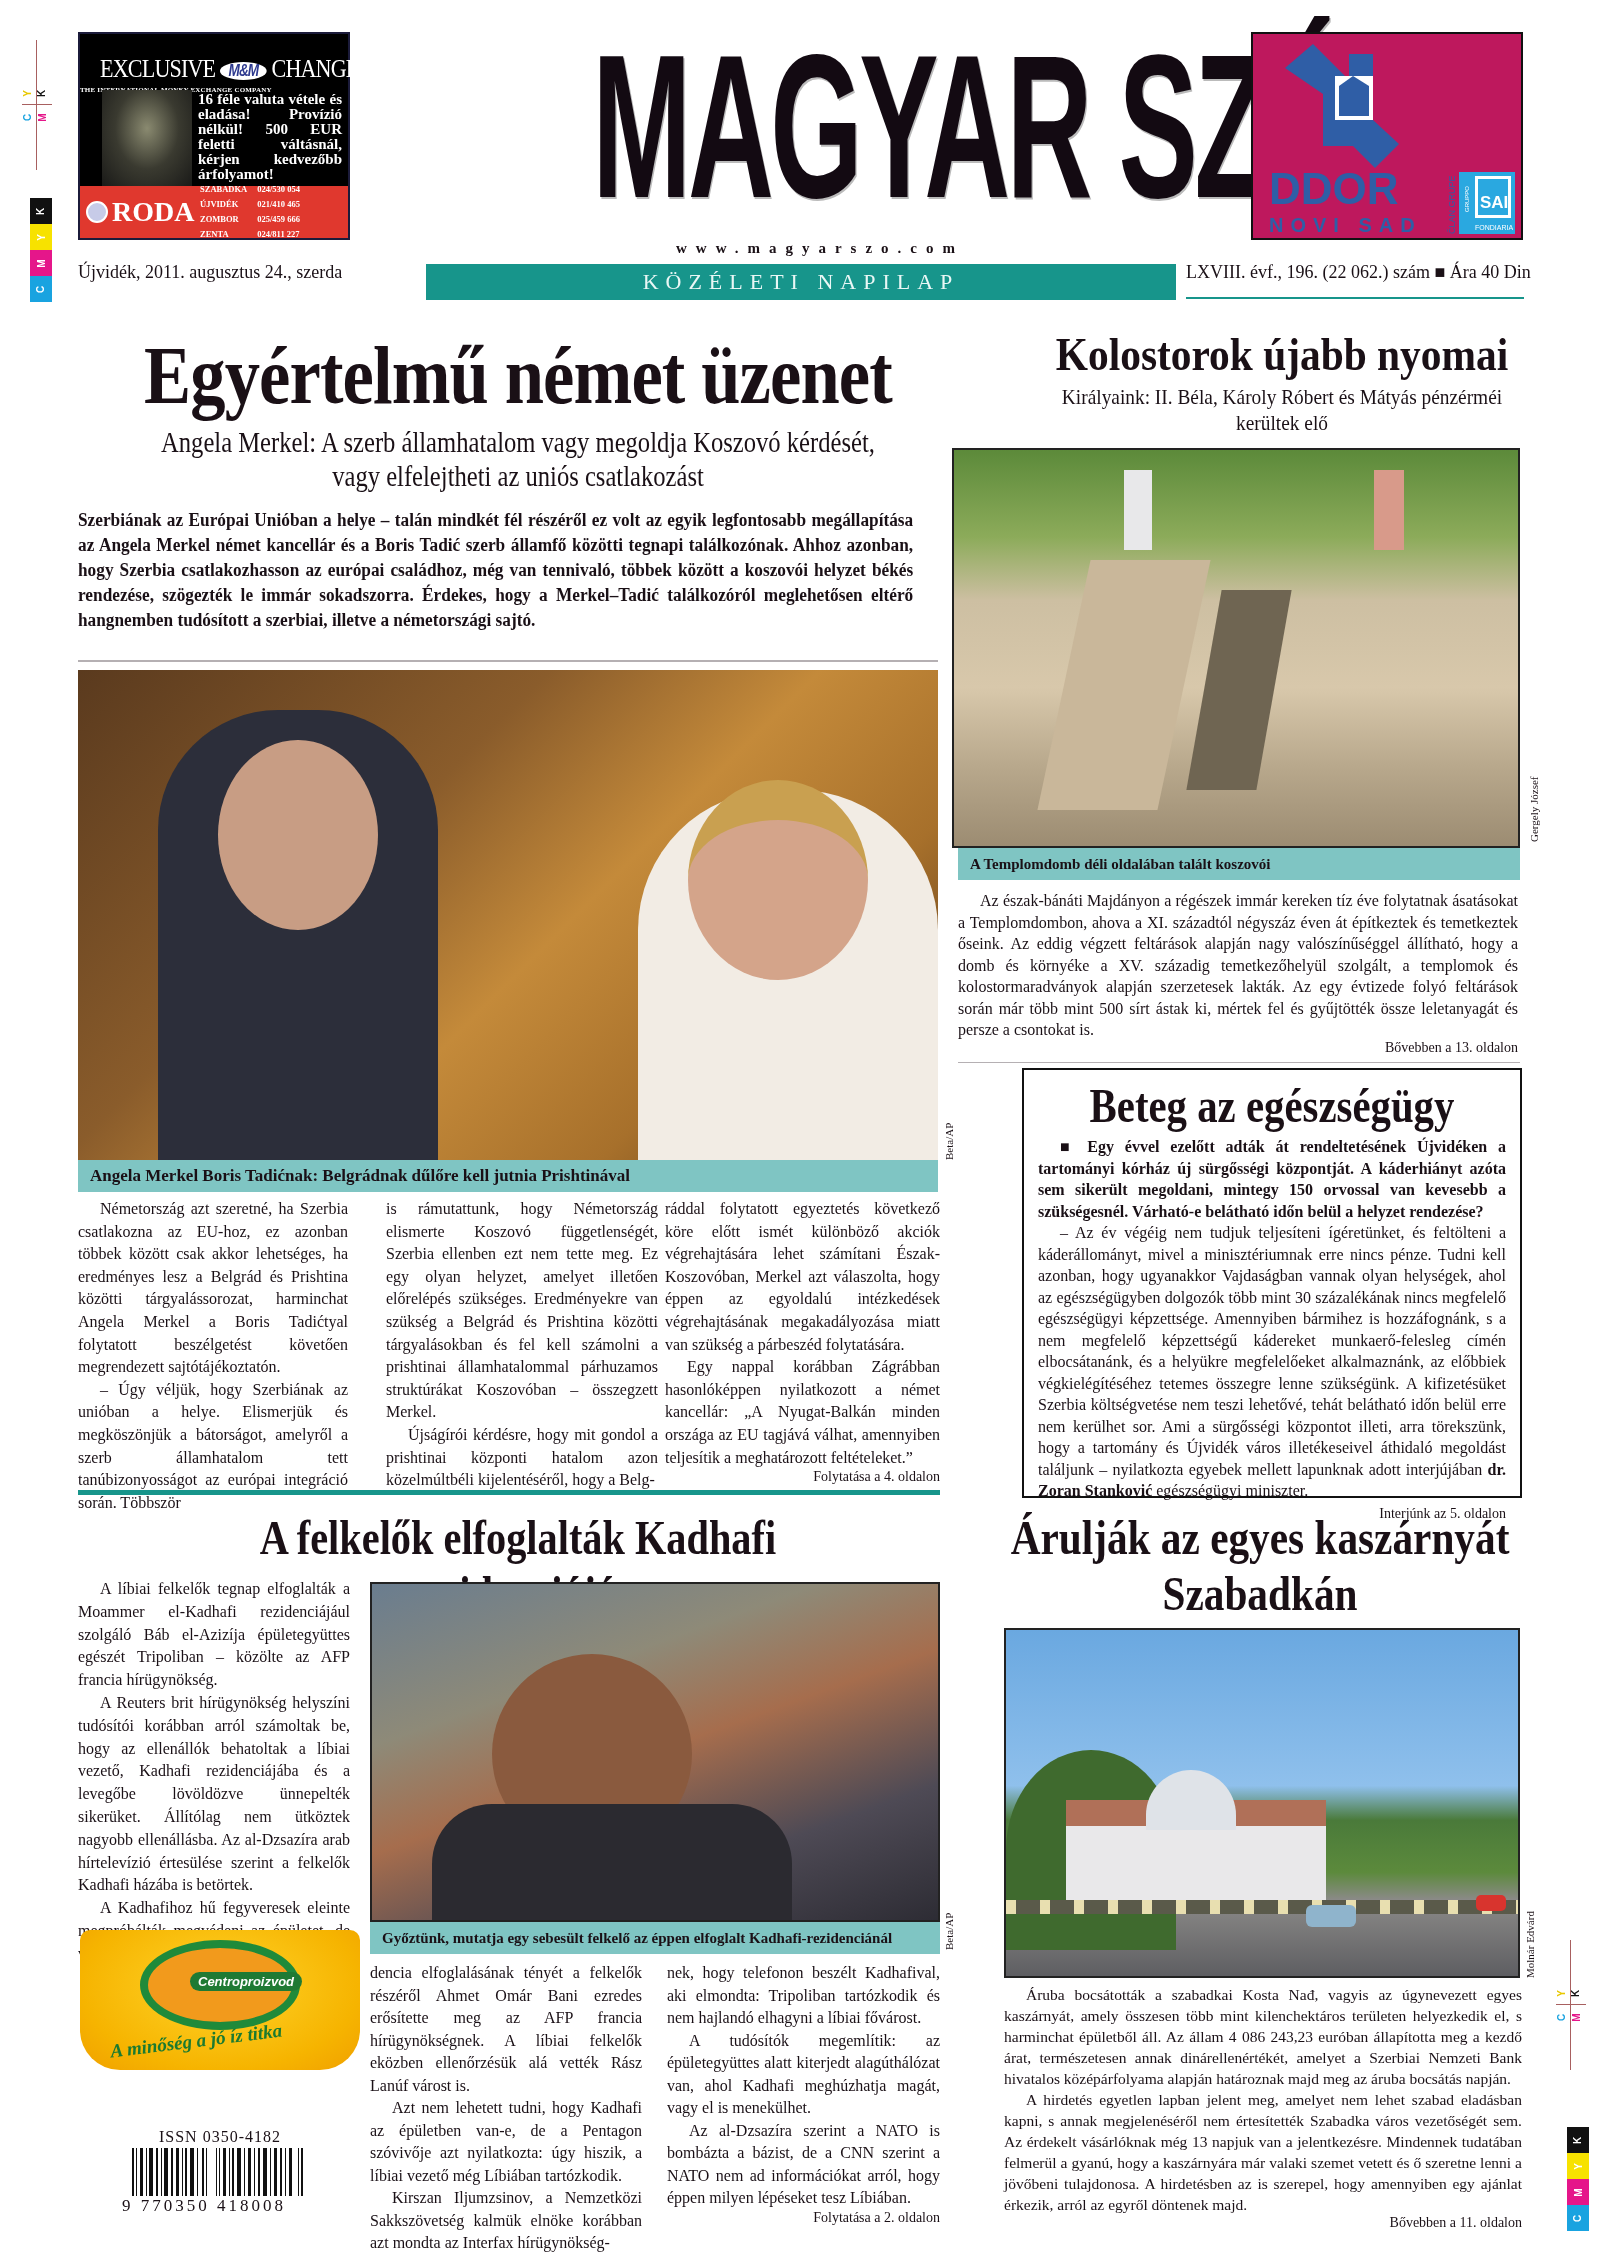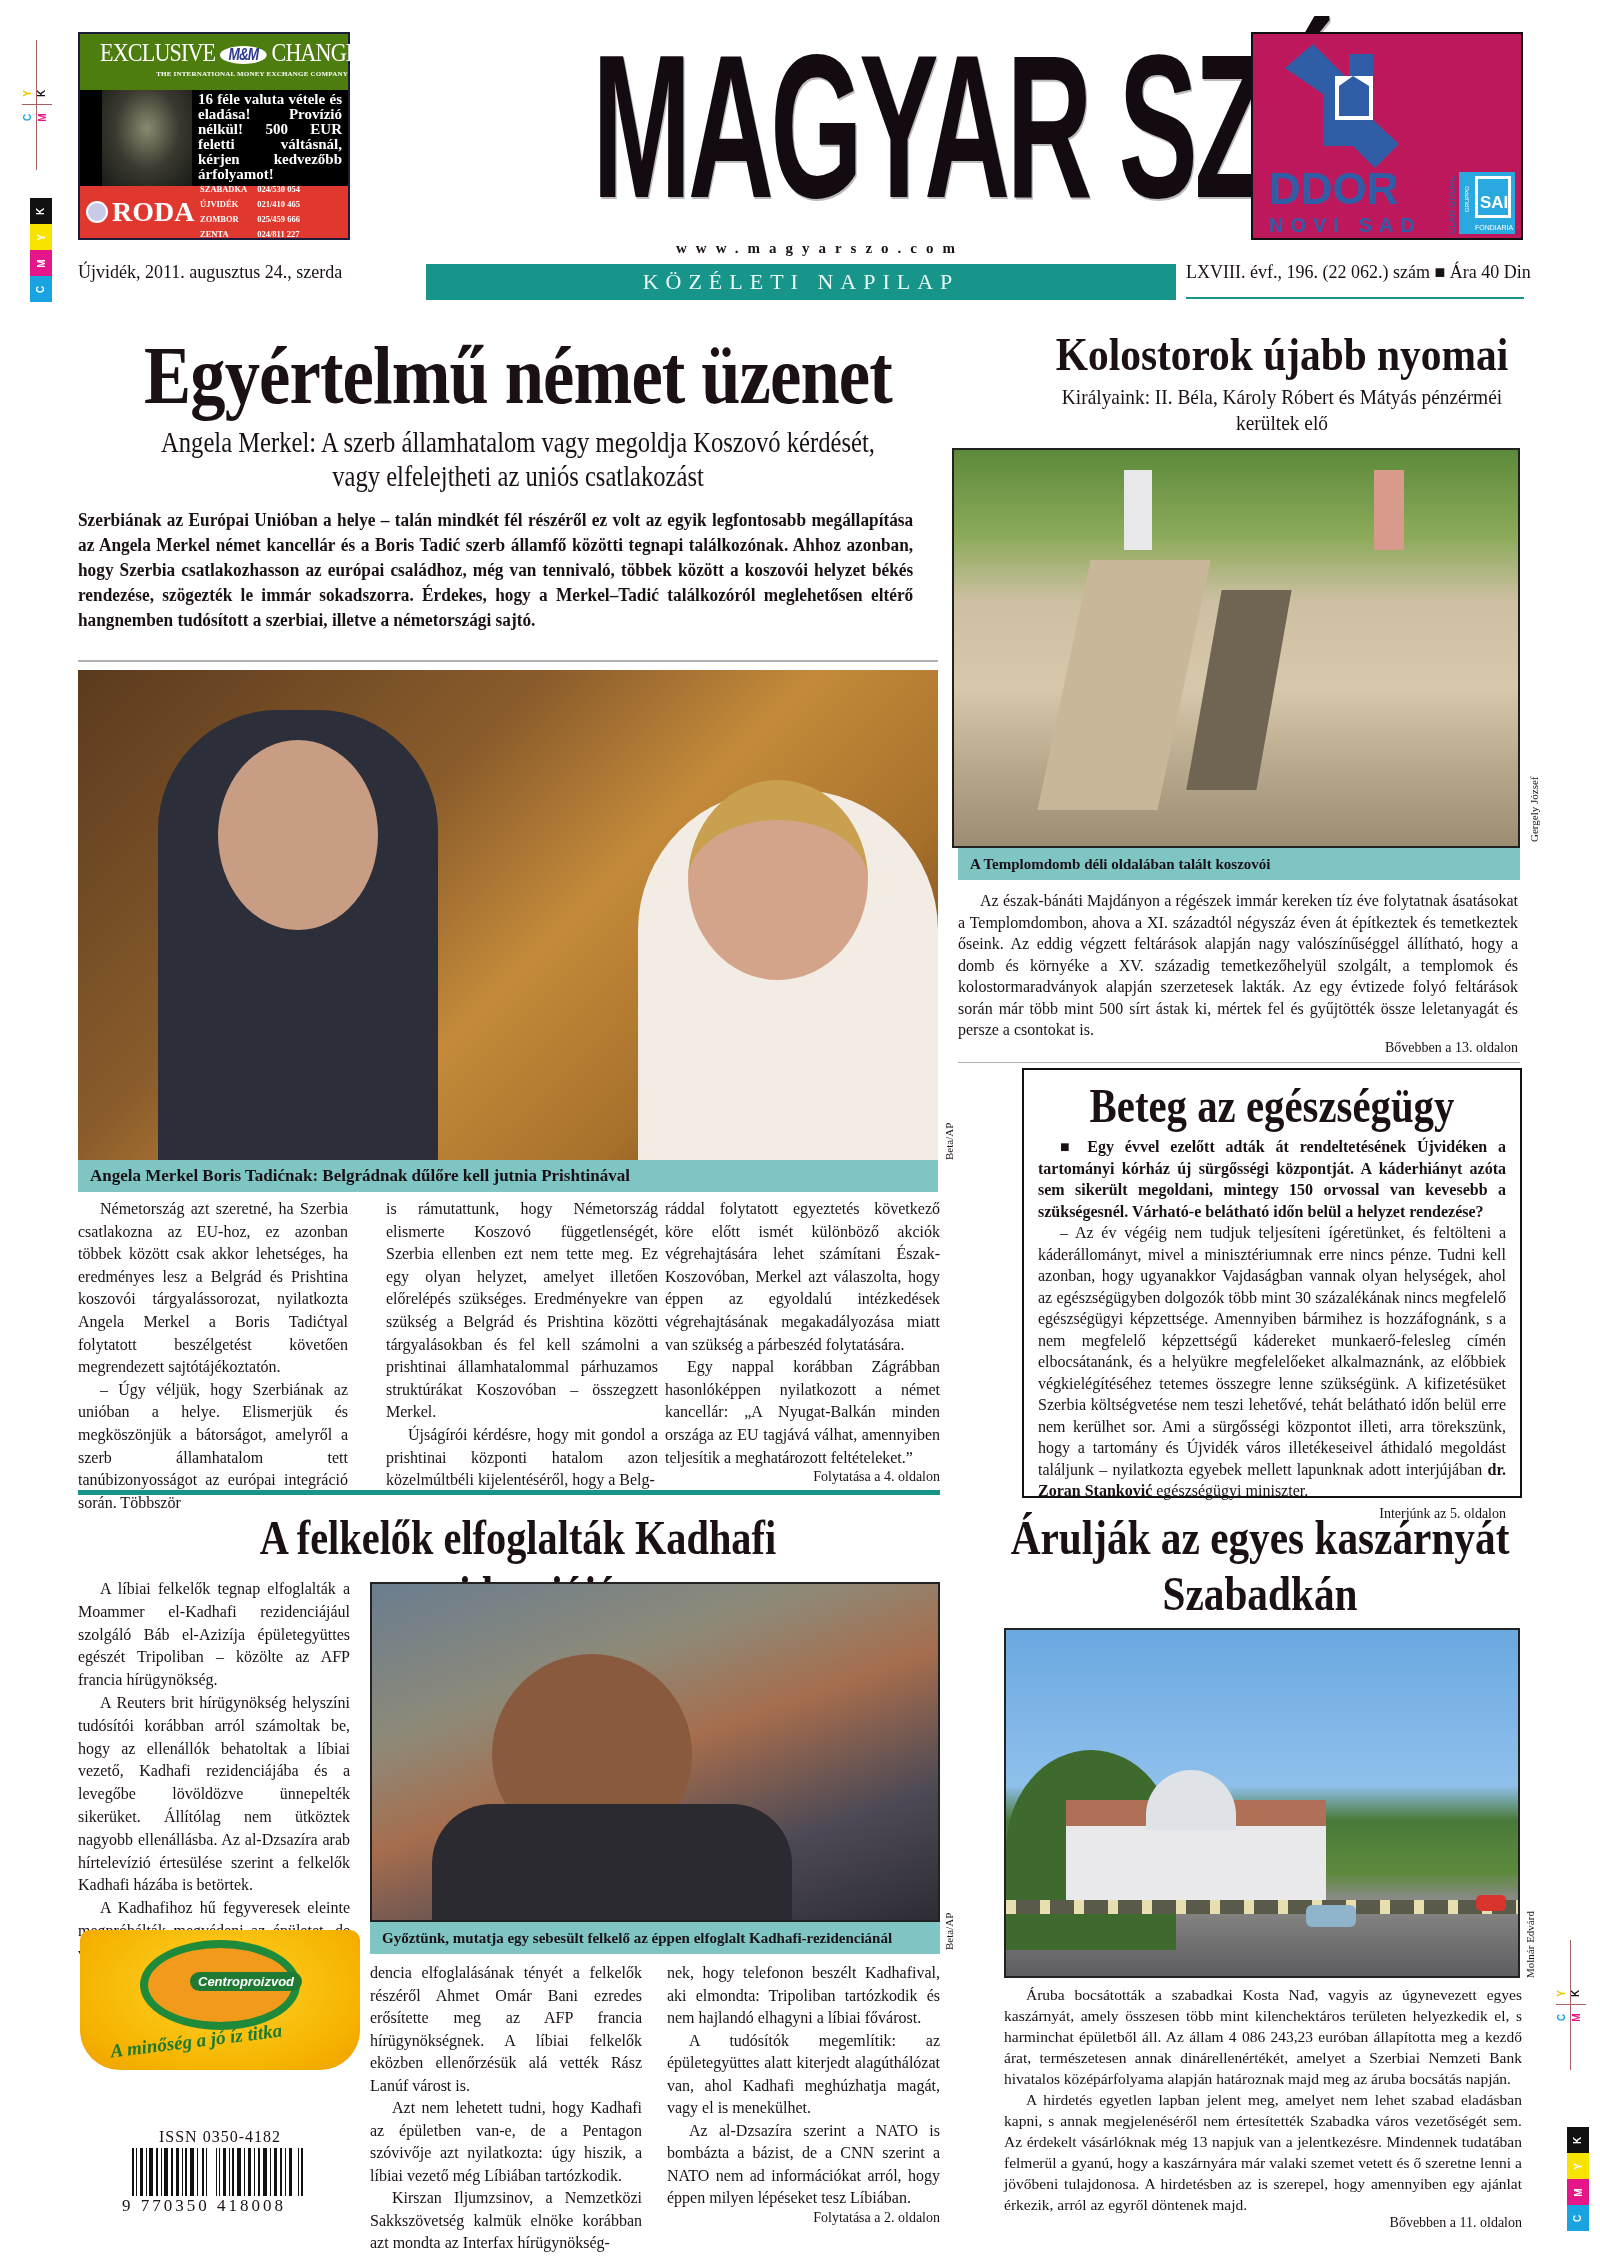--- a/index.html
+++ b/index.html
@@ -15,21 +15,21 @@
   .reg-cross { position: absolute; left: 0; width: 30px; height: 130px; }
   .reg-cross .v { position: absolute; left: 14px; top: 0; width: 1px; height: 130px; background: #a86060; }
   .reg-cross .h { position: absolute; left: 0; top: 64px; width: 30px; height: 1px; background: #a86060; }
   .reg-cross .l { position: absolute; font: bold 10px "Liberation Sans", sans-serif; transform: rotate(-90deg); }
   .cmyk-strip { width: 22px; }
   .cmyk-strip div { height: 26px; color: #fff; font: bold 10px "Liberation Sans", sans-serif; display: flex; align-items: center; justify-content: center; }
   .cmyk-strip div span { transform: rotate(-90deg); display: inline-block; }
 
   
   .ad-exchange { left: 78px; top: 32px; width: 272px; height: 208px; border: 2px solid #1b1b3a; }
-  .ad-ex-top { background: #4d7c0f; height: 56px; color: #fff; text-align: right; padding-top: 4px; }
+  .ad-ex-top { background: #000000; height: 56px; color: #fff; text-align: left; padding-top: 20px; }
   .ad-ex-title { font: 26px "Liberation Serif", serif; letter-spacing: -1px; transform: scaleX(0.85); white-space: nowrap; }
   .ad-ex-sub { font: bold 7px "Liberation Serif", serif; letter-spacing: 0.2px; margin-top: 2px; }
   .ad-ex-mid { background: #000000; height: 96px; display: flex; }
   .ad-ex-img { width: 90px; height: 96px; background: radial-gradient(ellipse at 50% 40%, #8a8a70 0%, #3a3a30 50%, #1a1a18 100%); margin-left: 22px; }
   .ad-ex-text { flex: 1; color: #fff; font: bold 15px "Liberation Serif", serif; line-height: 15px; padding: 2px 6px 0 6px; text-align: justify; }
   .ad-ex-bot { background: #e0382e; height: 52px; display: flex; align-items: center; }
   .ad-roda-logo { width: 22px; height: 22px; border-radius: 50%; background: #c7cbe8; border: 2px solid #fff; margin-left: 6px; }
   .ad-roda-name { color: #fff; font: bold 28px "Liberation Serif", serif; margin-left: 4px; width: 86px; }
   .ad-roda-table { color: #fff; font: bold 8.5px "Liberation Serif", serif; line-height: 13px; }
   .ad-roda-table td { padding-right: 8px; }
@@ -210,21 +210,21 @@
 <div class="abs photo photo-merkel">
   <div style="position:absolute; left:80px; top:40px; width:280px; height:450px; background:#2c2e3a; border-radius:120px 120px 0 0;"></div>
   <div style="position:absolute; left:140px; top:70px; width:160px; height:190px; background:#c89d84; border-radius:50%;"></div>
   <div style="position:absolute; left:560px; top:120px; width:300px; height:370px; background:#f2ece4; border-radius:140px 140px 0 0;"></div>
   <div style="position:absolute; left:610px; top:110px; width:180px; height:200px; background:#d4a48a; border-radius:50%; border-top:40px solid #c9a050;"></div>
 </div>
 <div class="abs teal cap" style="left:78px; top:1160px; width:860px; height:32px;">Angela Merkel Boris Tadićnak: Belgrádnak dűlőre kell jutnia Prishtinával</div>
 <div class="abs credit" style="left:943px; top:1160px;">Beta/AP</div>
 
 <div class="abs col just" style="left:78px; top:1198px; width:270px;">
-  <p class="ind">Németország azt szeretné, ha Szerbia csatlakozna az EU-hoz, ez azonban többek között csak akkor lehetséges, ha eredményes lesz a Belgrád és Prishtina koszovói tárgyalássorozat, nyilatkozta Angela Merkel a Boris Tadićtyal folytatott beszélgetést követően megrendezett sajtótájékoztatón.</p>
+  <p class="ind">Németország azt szeretné, ha Szerbia csatlakozna az EU-hoz, ez azonban többek között csak akkor lehetséges, ha eredményes lesz a Belgrád és Prishtina közötti tárgyalássorozat, harminchat Angela Merkel a Boris Tadićtyal folytatott beszélgetést követően megrendezett sajtótájékoztatón.</p>
   <p class="ind">– Úgy véljük, hogy Szerbiának az unióban a helye. Elismerjük és megköszönjük a bátorságot, amelyről a szerb államhatalom tett tanúbizonyosságot az európai integráció során. Többször</p>
 </div>
 <div class="abs col just" style="left:386px; top:1198px; width:272px;">
   <p>is rámutattunk, hogy Németország elismerte Koszovó függetlenségét, Szerbia ellenben ezt nem tette meg. Ez egy olyan helyzet, amelyet illetően előrelépés szükséges. Eredményekre van szükség a Belgrád és Prishtina közötti tárgyalásokban és fel kell számolni a prishtinai államhatalommal párhuzamos struktúrákat Koszovóban – összegzett Merkel.</p>
   <p class="ind">Újságírói kérdésre, hogy mit gondol a prishtinai központi hatalom azon közelmúltbéli kijelentéséről, hogy a Belg-</p>
 </div>
 <div class="abs col just" style="left:665px; top:1198px; width:275px;">
   <p>ráddal folytatott egyeztetés következő köre előtt ismét különböző akciók végrehajtására lehet számítani Észak-Koszovóban, Merkel azt válaszolta, hogy éppen az egyoldalú intézkedések végrehajtásának megakadályozása miatt van szükség a párbeszéd folytatására.</p>
   <p class="ind">Egy nappal korábban Zágrábban hasonlóképpen nyilatkozott a német kancellár: „A Nyugat-Balkán minden országa az EU tagjává válhat, amennyiben teljesítik a meghatározott feltételeket.”</p>
   <div class="cont">Folytatása a 4. oldalon</div>

